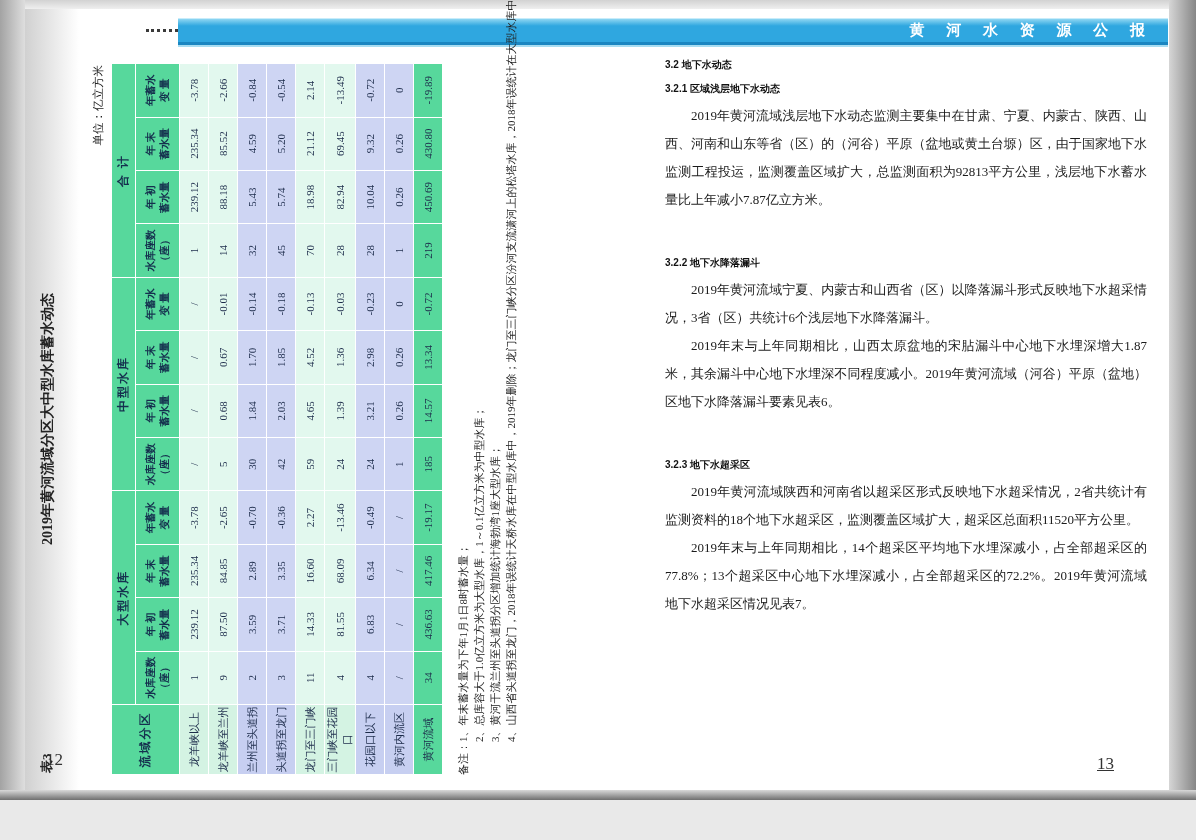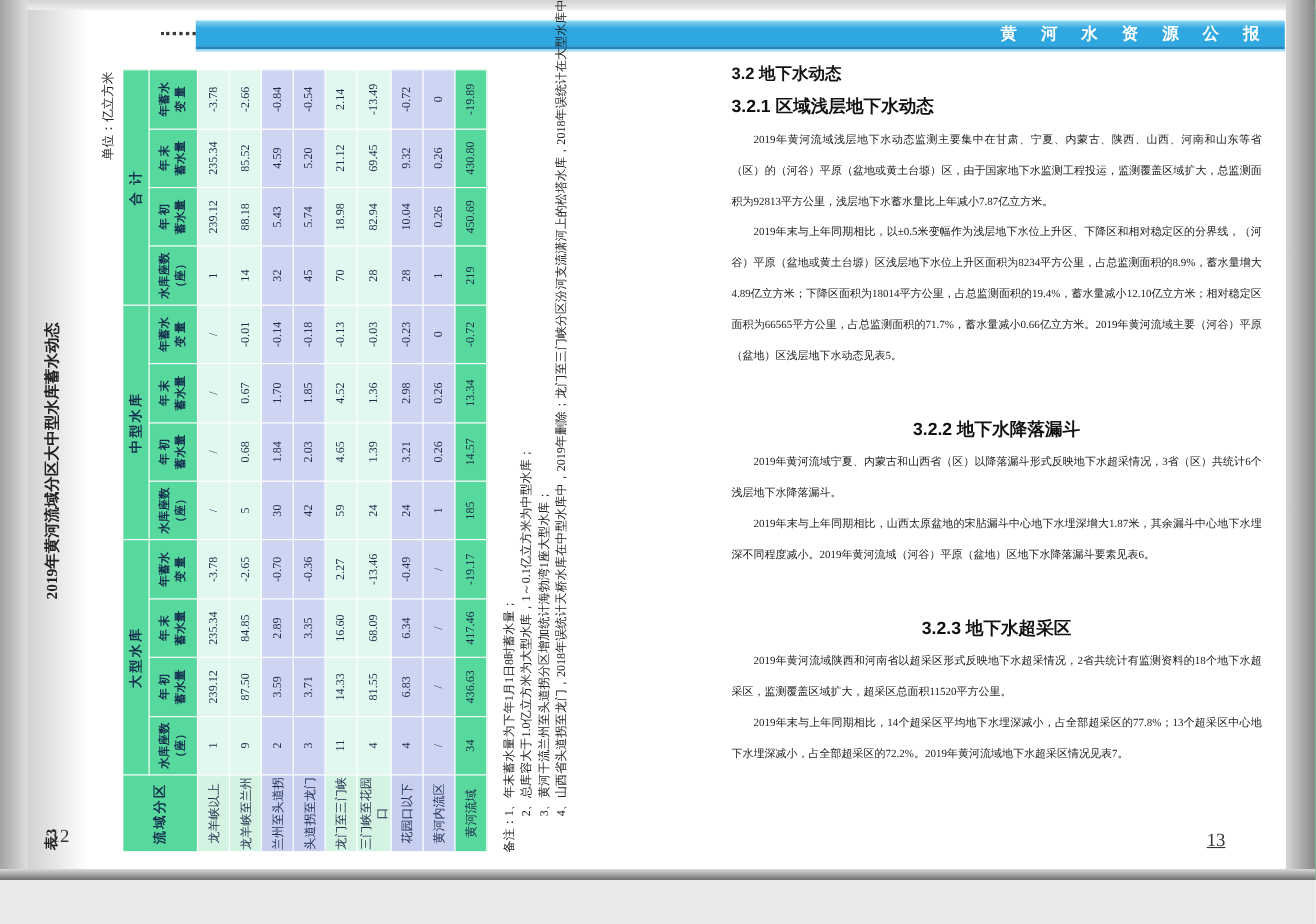--- a/index.html
+++ b/index.html
@@ -49,24 +49,24 @@
   tr.tone-g td.region { background:#d4f3e3; }
   tr.tone-p td { background:#ced5f3; }
   tr.tone-p td.region { background:#c7cff1; }
   tr.tone-t td { background:#57d89c; }
   .t3-notes { margin-top:12px; font-size:11px; color:#222; line-height:16px; }
   .t3-notes .note { white-space:nowrap; }
   .t3-notes .note + .note { padding-left:33px; }
 
   
   .article { position:absolute; left:665px; top:58px; width:482px; color:#1a1a1a; }
-  .article h1 { font-family:"Liberation Sans","DejaVu Sans",sans-serif; font-size:15px; font-weight:bold; margin-bottom:10px; color:#111; }
-  .article h2 { font-family:"Liberation Sans","DejaVu Sans",sans-serif; font-size:16px; font-weight:bold; margin-bottom:6px; color:#111; }
-  .article p  { font-size:10px; line-height:28px; text-align:justify; text-indent:2em; color:#1b1b1b; }
-  .gap-lg { margin-top:42px;text-align:center; }
+  .article h1 { font-family:"Liberation Sans","DejaVu Sans",sans-serif; font-size:10px; font-weight:bold; margin-bottom:10px; color:#111; }
+  .article h2 { font-family:"Liberation Sans","DejaVu Sans",sans-serif; font-size:10px; font-weight:bold; margin-bottom:6px; color:#111; }
+  .article p  { font-size:13px; line-height:28px; text-align:justify; text-indent:2em; color:#1b1b1b; }
+  .gap-lg { margin-top:42px; }
 </style>
 </head>
 <body>
 
 <div class="canvas">
   <div class="spread"></div>
   <div class="edge-top"></div>
   <div class="edge-left"></div>
   <div class="edge-right"></div>
   <div class="edge-bottom"></div>
@@ -275,21 +275,20 @@
       <div class="note">2、总库容大于1.0亿立方米为大型水库，1～0.1亿立方米为中型水库；</div>
       <div class="note">3、黄河干流兰州至头道拐分区增加统计海勃湾1座大型水库；</div>
       <div class="note">4、山西省头道拐至龙门，2018年误统计天桥水库在中型水库中，2019年删除；龙门至三门峡分区汾河支流潇河上的松塔水库，2018年误统计在大型水库中，2019年调中型水库。</div>
     </div>
   </div>
 
   <div class="article">
     <h1>3.2  地下水动态</h1>
     <h2>3.2.1  区域浅层地下水动态</h2>
     <p>2019年黄河流域浅层地下水动态监测主要集中在甘肃、宁夏、内蒙古、陕西、山西、河南和山东等省（区）的（河谷）平原（盆地或黄土台塬）区，由于国家地下水监测工程投运，监测覆盖区域扩大，总监测面积为92813平方公里，浅层地下水蓄水量比上年减小7.87亿立方米。</p>
-    <p>2019年末与上年同期相比，以±0.5米变幅作为浅层地下水位上升区、下降区和相对稳定区的分界线，（河谷）平原（盆地或黄土台塬）区浅层地下水位上升区面积为8234平方公里，占总监测面积的8.9%，蓄水量增大4.89亿立方米；下降区面积为18014平方公里，占总监测面积的19.4%，蓄水量减小12.10亿立方米；相对稳定区面积为66565平方公里，占总监测面积的71.7%，蓄水量减小0.66亿立方米。2019年黄河流域主要（河谷）平原（盆地）区浅层地下水动态见表5。</p>
     <h2 class="gap-lg">3.2.2  地下水降落漏斗</h2>
     <p>2019年黄河流域宁夏、内蒙古和山西省（区）以降落漏斗形式反映地下水超采情况，3省（区）共统计6个浅层地下水降落漏斗。</p>
     <p>2019年末与上年同期相比，山西太原盆地的宋胋漏斗中心地下水埋深增大1.87米，其余漏斗中心地下水埋深不同程度减小。2019年黄河流域（河谷）平原（盆地）区地下水降落漏斗要素见表6。</p>
     <h2 class="gap-lg">3.2.3  地下水超采区</h2>
     <p>2019年黄河流域陕西和河南省以超采区形式反映地下水超采情况，2省共统计有监测资料的18个地下水超采区，监测覆盖区域扩大，超采区总面积11520平方公里。</p>
     <p>2019年末与上年同期相比，14个超采区平均地下水埋深减小，占全部超采区的77.8%；13个超采区中心地下水埋深减小，占全部超采区的72.2%。2019年黄河流域地下水超采区情况见表7。</p>
   </div>
 
   <div class="pageno left">12</div>
   <div class="pageno right">13</div>

